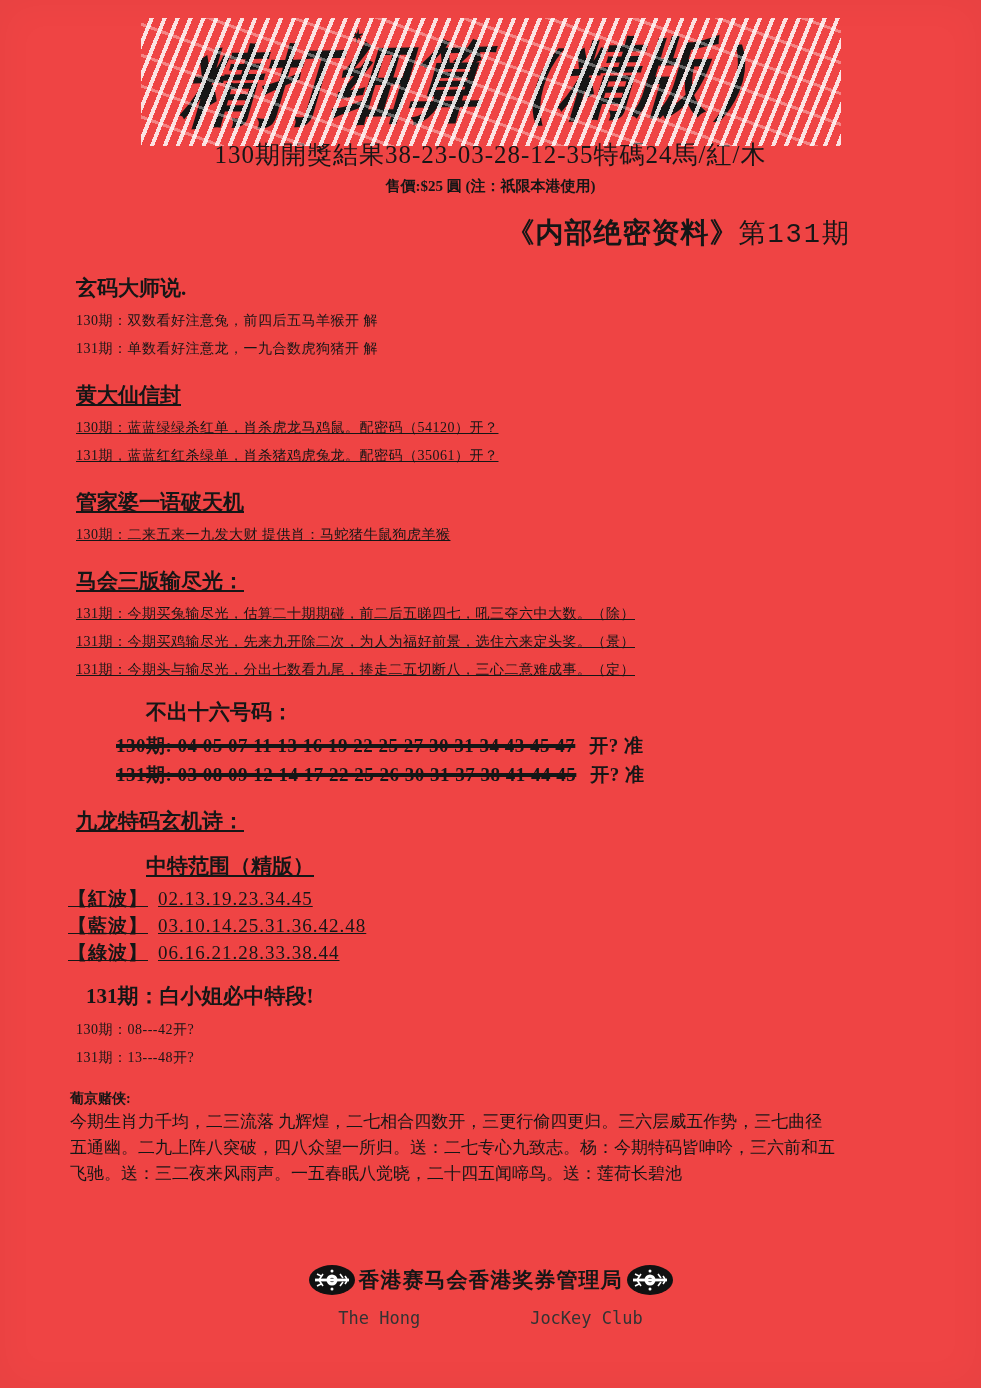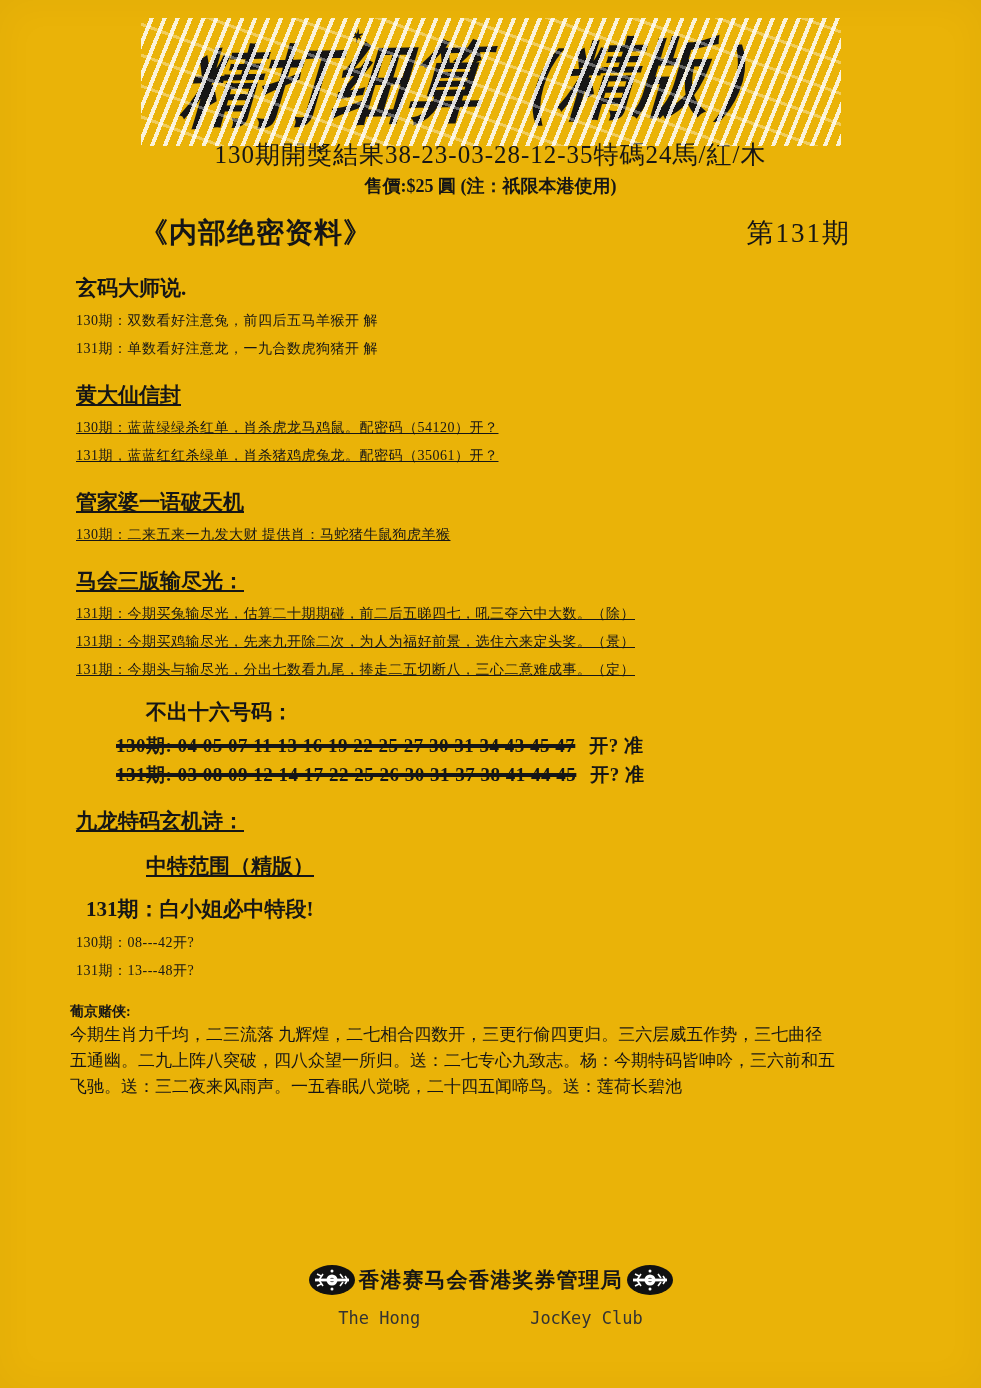--- a/index.html
+++ b/index.html
@@ -1,20 +1,20 @@
 <!DOCTYPE html>
 <html><head>
 <meta charset="utf-8">
 <style>
   html,body{margin:0;padding:0;background:#e8e8e8;}
   .page{
     position:relative;
     width:981px;height:1388px;
     margin:0 auto;
-    background:#eab308;
+    background:#ef4444;
     color:#161616;
     font-family:"Liberation Serif","DejaVu Serif",serif;
     overflow:hidden;
     box-shadow:inset 0 0 40px rgba(0,0,0,.04);
   }
   
   .title-art{
     position:relative;
     width:660px;height:112px;
     margin:26px auto 0;
@@ -36,26 +36,27 @@
   }
   .title-art .star{
     position:absolute;left:188px;top:-2px;
     font-size:20px;transform:rotate(10deg);
   }
   .result-line{
     text-align:center;font-size:25px;line-height:30px;margin-top:2px;
     letter-spacing:1px;font-weight:500;
   }
   .price-line{
-    text-align:center;font-size:18px;font-weight:700;margin-top:6px;line-height:20px;
+    text-align:center;font-size:15px;font-weight:700;margin-top:6px;line-height:20px;
   }
   
   .doc-row{
-    display:flex;justify-content:space-between;align-items:baseline;
+    display:flex;justify-content:flex-end;align-items:baseline;
     margin:18px 130px 12px 140px;
+    font-family:Liberation Mono, monospace;
   }
   .doc-title{font-size:28px;font-weight:700;letter-spacing:1px;}
   .issue-no{font-size:27px;font-weight:500;letter-spacing:2px;}
   
   .sec{margin-left:76px;margin-right:40px;}
   .head{font-size:21px;font-weight:700;line-height:25px;}
   .line{font-size:14px;line-height:28px;letter-spacing:.5px;}
   .mt-lg{margin-top:24px;}
   .mt-md{margin-top:20px;text-decoration:underline;}
   .mt-sm{margin-top:16px;}
@@ -145,20 +146,31 @@
       </div>
     </div>
   </div>
 
   <div class="sec mt-md">
     <div class="head">九龙特码玄机诗：</div>
   </div>
 
   <div class="sec mt-md">
     <div class="head center-head">中特范围（精版）</div>
+    <div class="lines">
+      <div class="wave-row">
+        <span class="wave-label">【紅波】</span><span>02.13.19.23.34.45</span>
+      </div>
+      <div class="wave-row">
+        <span class="wave-label">【藍波】</span><span>03.10.14.25.31.36.42.48</span>
+      </div>
+      <div class="wave-row">
+        <span class="wave-label">【綠波】</span><span>06.16.21.28.33.38.44</span>
+      </div>
+    </div>
   </div>
 
   <div class="sec mt-sm">
     <div class="special-head">131期：白小姐必中特段!</div>
     <div class="lines">
       <div class="line">130期：08---42开?</div>
       <div class="line">131期：13---48开?</div>
     </div>
   </div>
 

